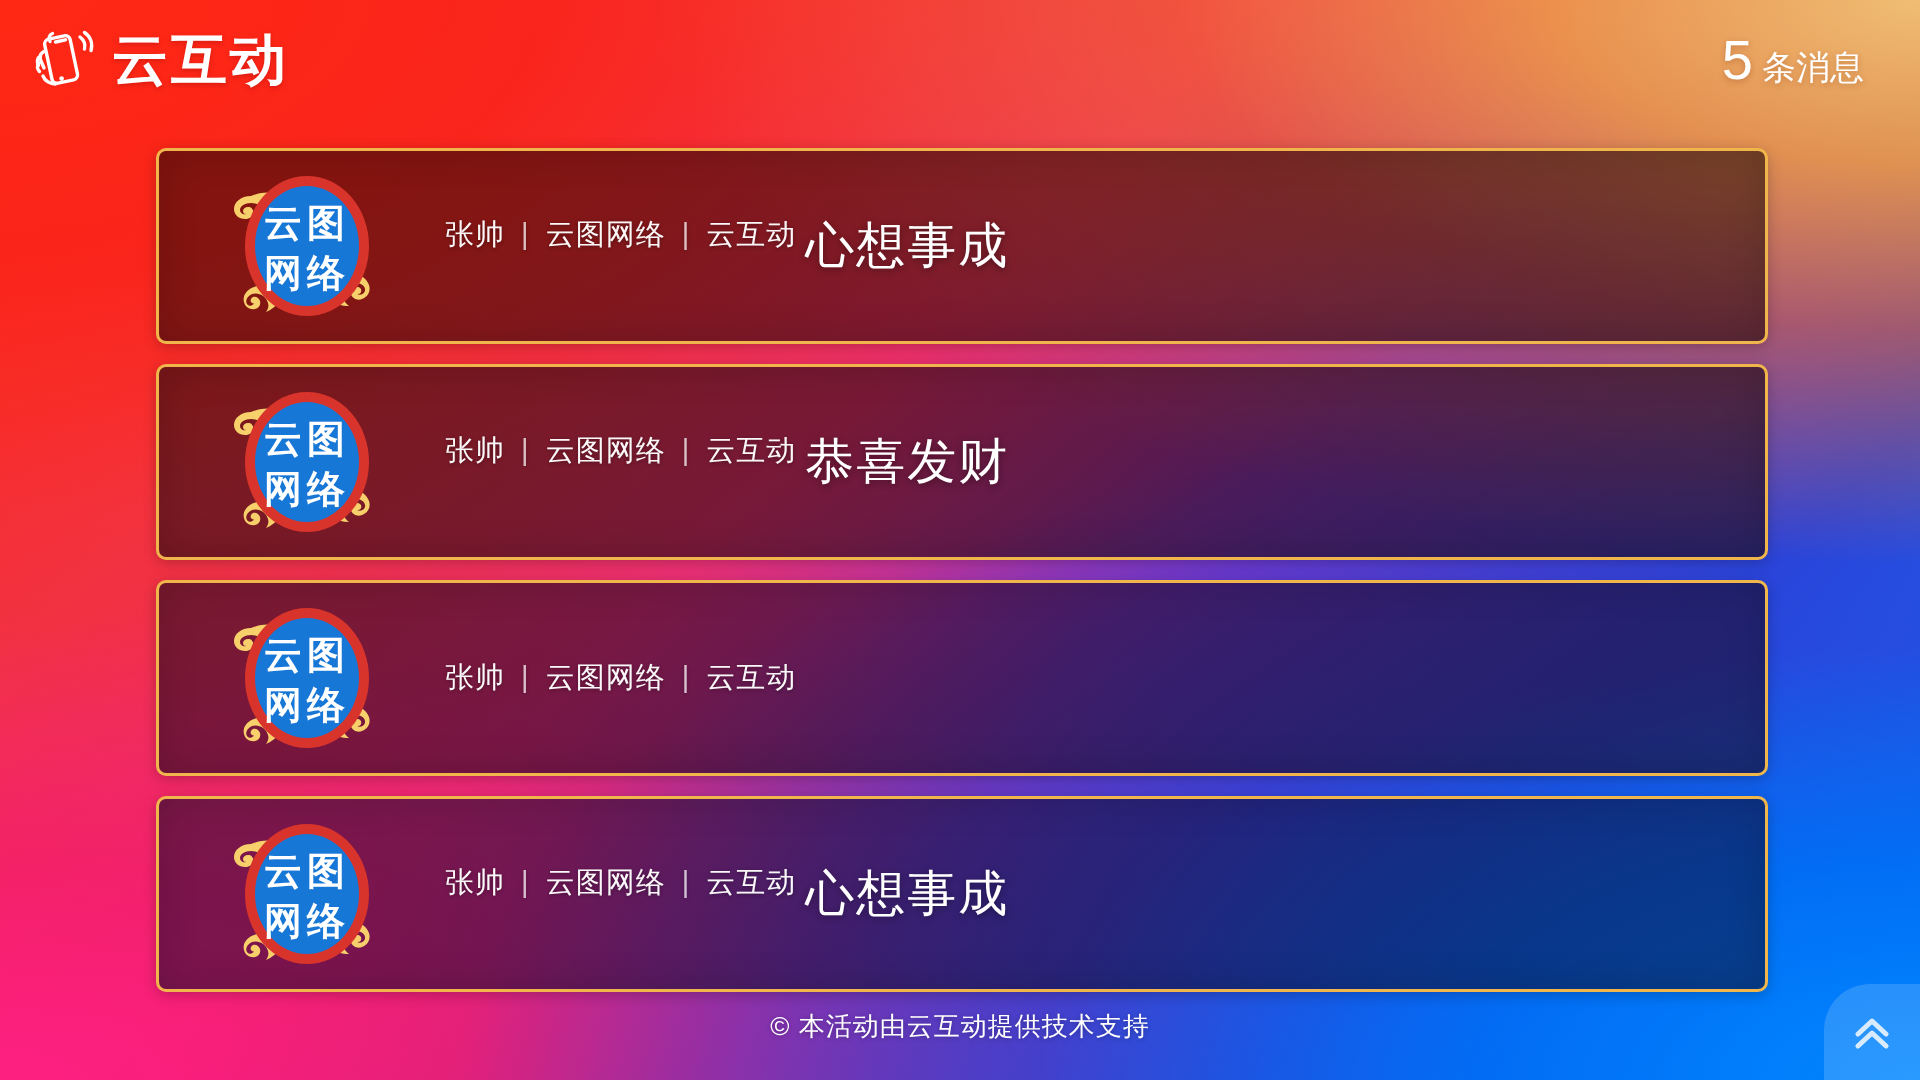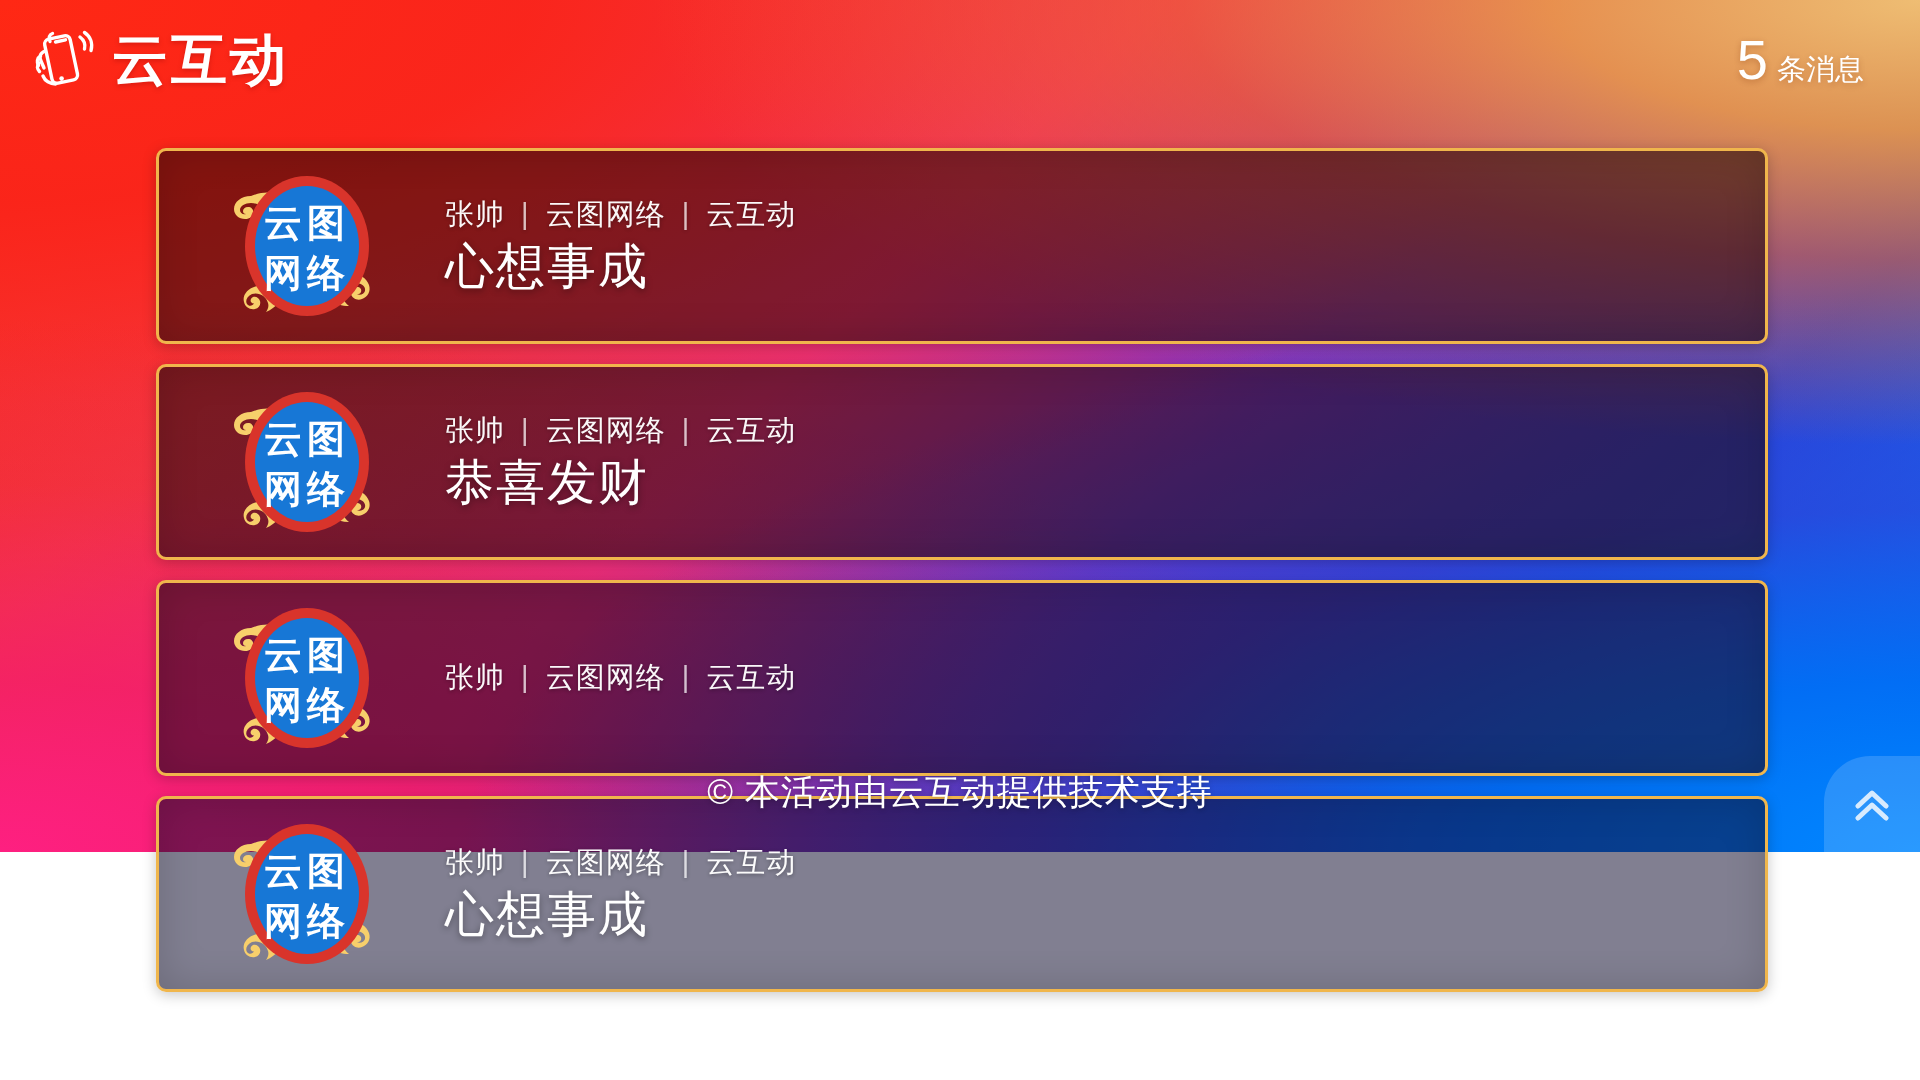--- a/index.html
+++ b/index.html
@@ -6,21 +6,21 @@
 
   html, body {
     width:1920px; height:1080px;
     overflow:hidden;
     font-family:"Liberation Sans", "DejaVu Sans", sans-serif;
   }
 
   
   #stage{
     position:relative;
-    width:1920px; height:852px;
+    width:1920px; height:1080px;
     background:
       radial-gradient(120% 95% at 100% 0%,   rgba(247,196,110,0.95) 0%, rgba(247,160,60,0.85) 16%, rgba(243,110,30,0.55) 32%, rgba(240,60,20,0.0) 55%),
       radial-gradient(115% 100% at 100% 100%, rgba(0,135,255,0.98) 0%, rgba(0,110,245,0.92) 20%, rgba(40,70,220,0.60) 40%, rgba(80,40,180,0.0) 66%),
       radial-gradient(105% 90% at 0% 100%,   rgba(255,30,130,0.95) 0%, rgba(245,25,105,0.75) 22%, rgba(235,25,60,0.25) 48%, rgba(230,20,40,0.0) 70%),
       radial-gradient(110% 95% at 0% 0%,     rgba(255,40,20,1) 0%, rgba(250,35,25,0.92) 25%, rgba(245,40,45,0.45) 50%, rgba(240,40,60,0.0) 75%),
       linear-gradient(135deg, #ff2e12 0%, #f4404a 22%, #e8348c 42%, #7a35c8 60%, #2b43d8 78%, #0a84ff 100%);
   }
 
   
   #header{
@@ -39,21 +39,21 @@
     line-height:1;
     text-shadow:0 2px 5px rgba(120,0,0,.28);
   }
   #msg-count{
     margin-left:auto;
     display:flex; align-items:baseline; gap:9px;
     color:#ffffff;
     text-shadow:0 2px 6px rgba(120,40,0,.3);
   }
   #msg-count-num{ font-size:56px; line-height:1; font-weight:400; }
-  #msg-count-label{ font-size:29px; line-height:1; }
+  #msg-count-label{ font-size:34px; line-height:1; }
 
   
   #card-list{
     position:absolute;
     top:148px; left:156px;
     width:1612px;
   }
   .msg-card{
     position:relative;
     height:196px;
@@ -75,21 +75,21 @@
     position:relative;
     width:232px; height:176px;
     flex:0 0 232px;
     margin-left:32px;
   }
   .avatar-svg{ width:232px; height:176px; display:block; }
 
   
   .card-body{
     margin-left:22px;
-    display:flex; flex-direction:column; justify-content:center; gap:9px;
+    display:flex; justify-content:center; gap:9px;
   }
   .card-meta{
     color:#ffffff;
     font-size:29px;
     line-height:1.1;
     letter-spacing:1px;
     opacity:.97;
     white-space:nowrap;
     text-shadow:0 1px 4px rgba(0,0,0,.38);
   }
@@ -103,21 +103,21 @@
     text-shadow:0 2px 7px rgba(0,0,0,.4);
   }
 
   
   #footer{
     position:absolute;
     left:0; bottom:36px;
     width:1920px;
     text-align:center;
     color:#ffffff;
-    font-size:35px;
+    font-size:26px;
     letter-spacing:1px;
     text-shadow:0 1px 5px rgba(0,0,0,.3);
   }
 
   
   #back-to-top{
     position:absolute;
     right:0; bottom:0;
     width:96px; height:96px;
     border-radius:46px 0 0 0;

